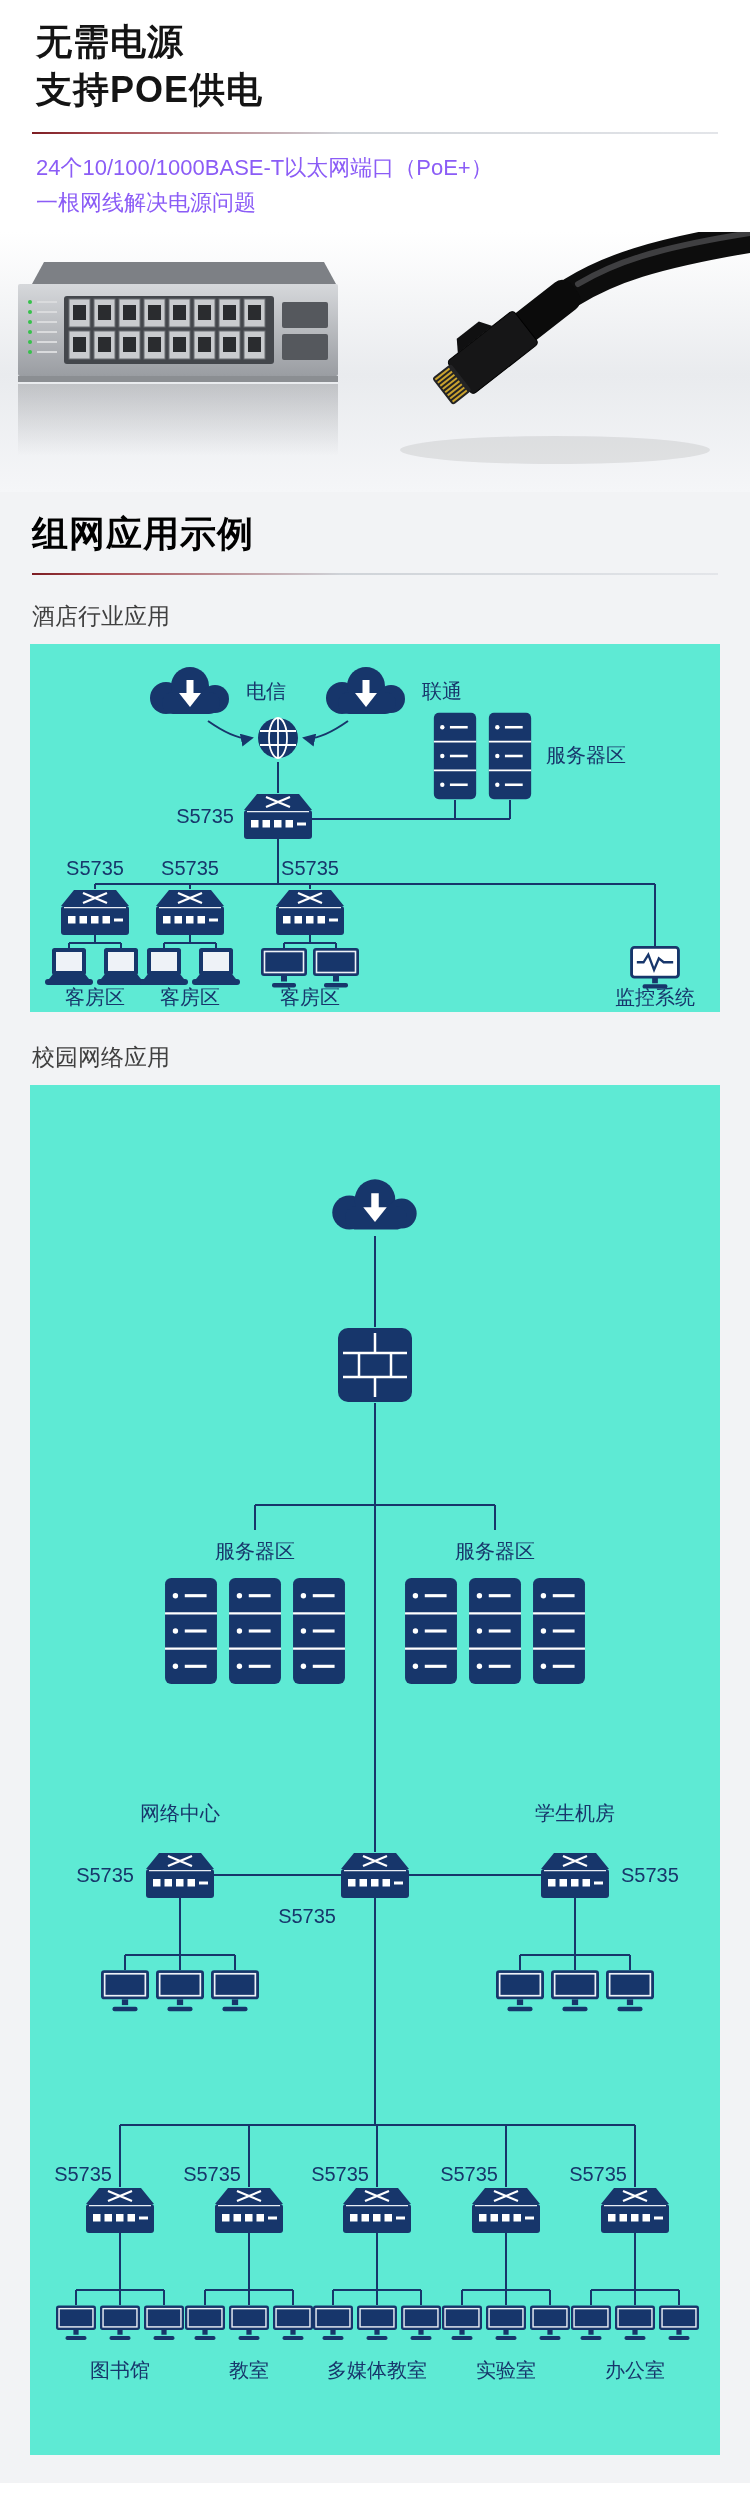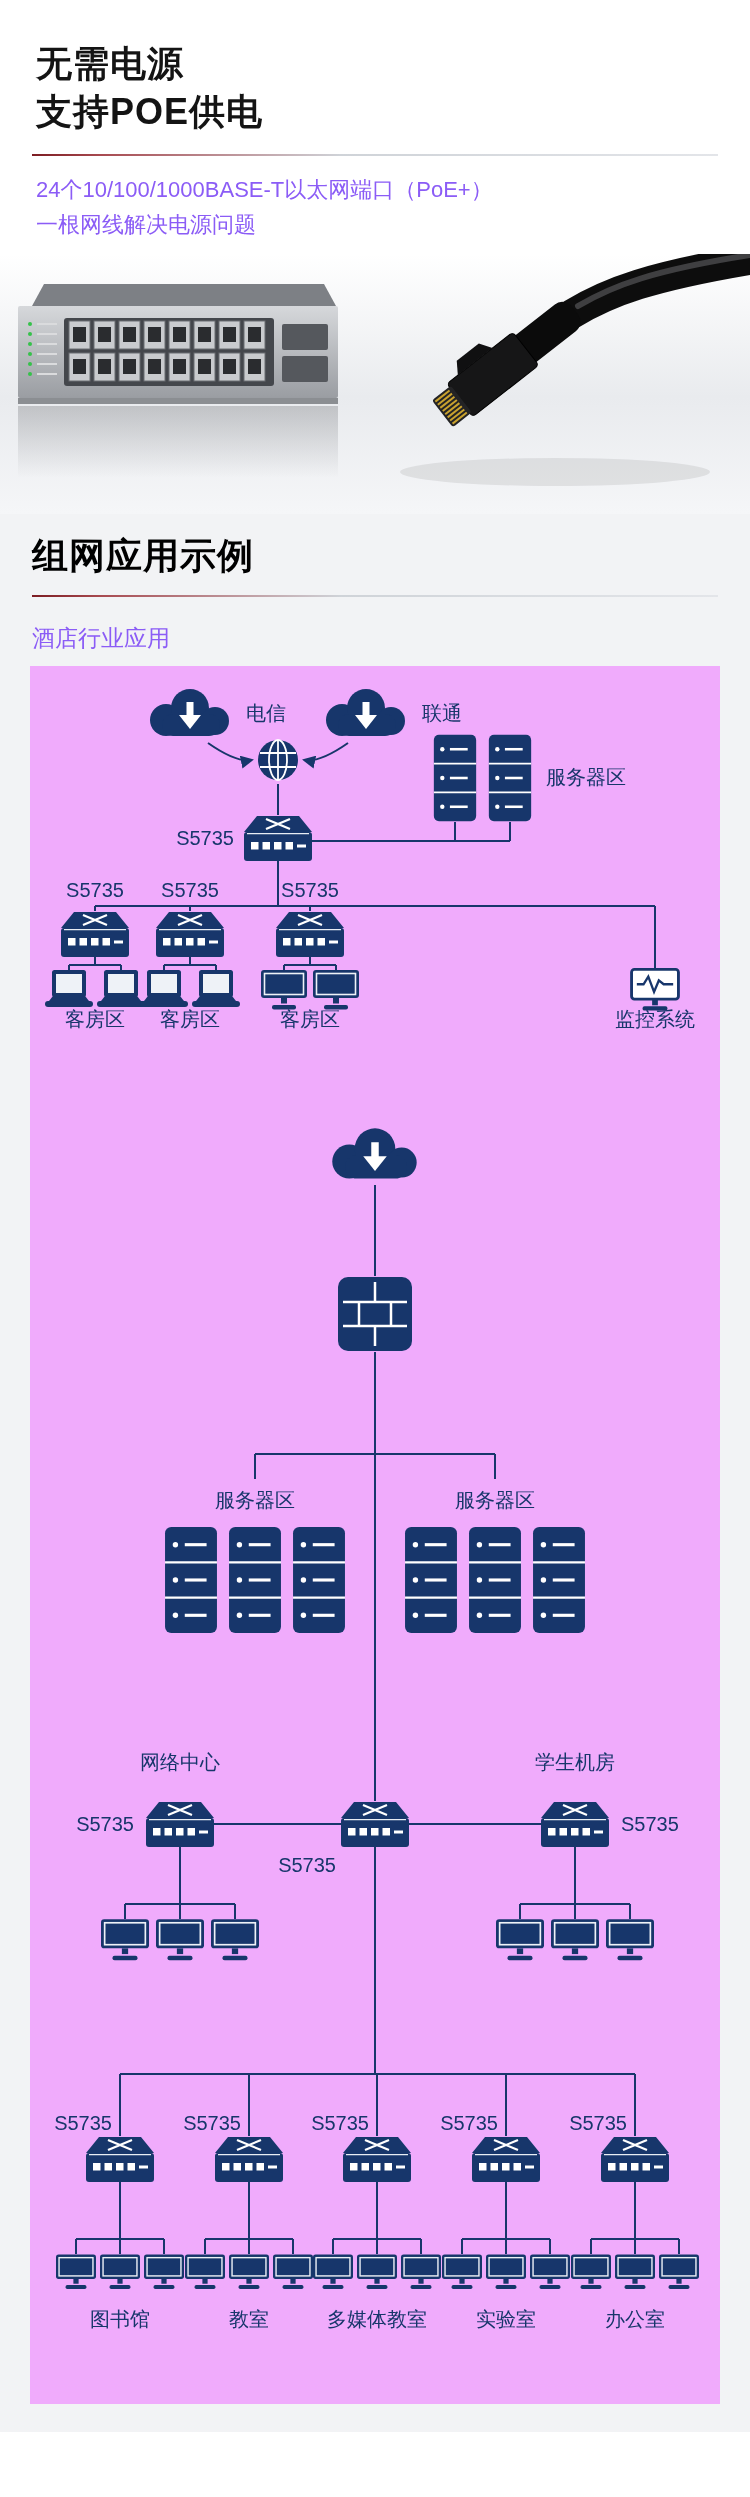--- a/index.html
+++ b/index.html
@@ -3,36 +3,36 @@
 <meta charset="utf-8">
 <style>
   html,body { margin:0; padding:0; }
   body {
     width:750px;
     background:#ffffff;
     font-family:"Liberation Sans","DejaVu Sans",sans-serif;
     color:#222;
   }
   
-  .hero { padding-top:40px; background:#fff; }
+  .hero { padding-top:18px; background:#fff; }
   .hero-title { margin:0 36px; font-size:36px; line-height:1.34; font-weight:700; color:#141414; letter-spacing:1px; }
   .divider { height:2px; margin:18px 32px 16px 32px;
     background:linear-gradient(90deg,#7c1c22 0%,#a84a50 10%,#cfd3d8 45%,#e3e5e9 100%); }
   .features { margin:0 36px; }
   .features p { margin:0; font-size:22px; line-height:35px; color:#8b5cf6; }
   .product-visual { margin-top:12px; height:260px; position:relative; }
   .product-visual svg { display:block; }
 
   
   .examples { background:#f2f3f5; padding:18px 0 28px 0; }
   .section-title { margin:0 32px; font-size:36px; font-weight:700; color:#000000; letter-spacing:1px; }
   .divider2 { height:2px; margin:14px 32px 0 32px;
     background:linear-gradient(90deg,#7c1c22 0%,#a84a50 10%,#cfd3d8 45%,#e3e5e9 100%); }
-  .sub-heading { margin:26px 32px 12px 32px; font-size:23px; font-weight:400; color:#8b5cf6; }
-  .diagram { margin:0 30px; background:#f0abfc; }
+  .sub-heading { margin:26px 32px 12px 32px; font-size:23px; font-weight:400; color:#404040; }
+  .diagram { margin:0 30px; background:#5eead4; }
   .diagram svg { display:block; }
 
   .cline { stroke:#17366b; stroke-width:2; fill:none; }
   .dtext { font-size:20px; fill:#17366b; font-weight:400; }
   .hidden-defs { position:absolute; width:0; height:0; overflow:hidden; }
 </style>
 </head>
 <body>
 
 <svg class="hidden-defs" aria-hidden="true">
@@ -303,20 +303,21 @@
       <use href="#sym-monitor" x="283" y="304" width="46" height="40"></use>
       <use href="#sym-monitor-wave" x="600" y="302" width="50" height="44"></use>
 
       <text class="dtext" x="65" y="360" text-anchor="middle">客房区</text>
       <text class="dtext" x="160" y="360" text-anchor="middle">客房区</text>
       <text class="dtext" x="280" y="360" text-anchor="middle">客房区</text>
       <text class="dtext" x="625" y="360" text-anchor="middle">监控系统</text>
     </svg>
   </figure>
 
+  <h3 class="sub-heading" style="margin-top:30px;">校园网络应用</h3>
 
   <figure class="diagram" style="margin:0 30px;">
     <svg width="690" height="1370" viewBox="0 0 690 1370">
       <g class="cline">
         <path d="M345 151 V242"></path>
         <path d="M345 318 V767"></path>
         <path d="M225 420 H465 M225 420 V445 M465 420 V445"></path>
         <path d="M150 790 H545"></path>
         <path d="M150 813 V870 M95 870 H205 M95 870 V885 M150 870 V885 M205 870 V885"></path>
         <path d="M545 813 V870 M490 870 H600 M490 870 V885 M545 870 V885 M600 870 V885"></path>

